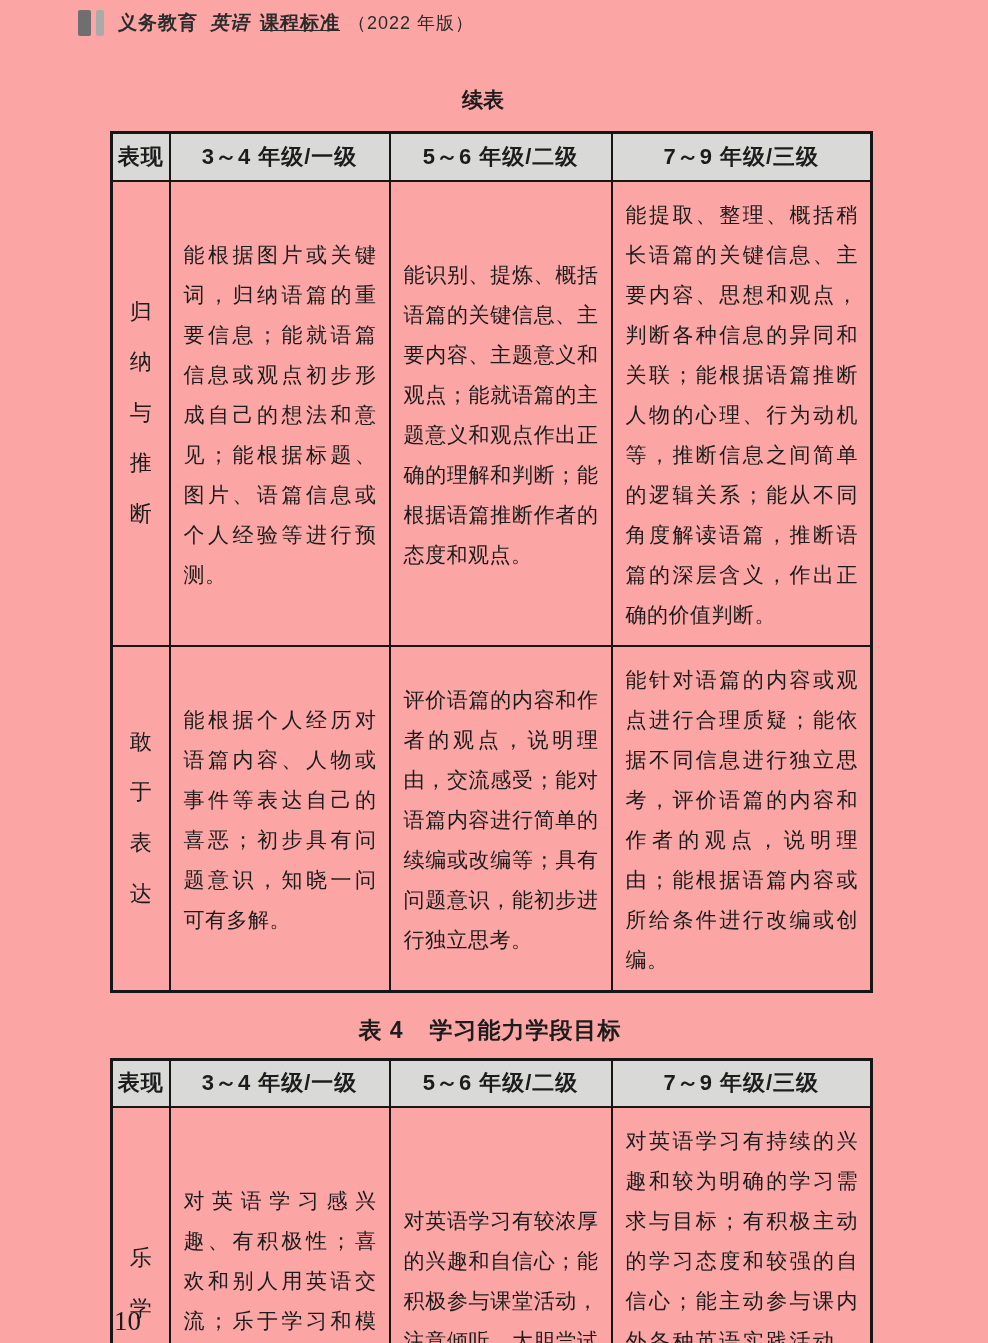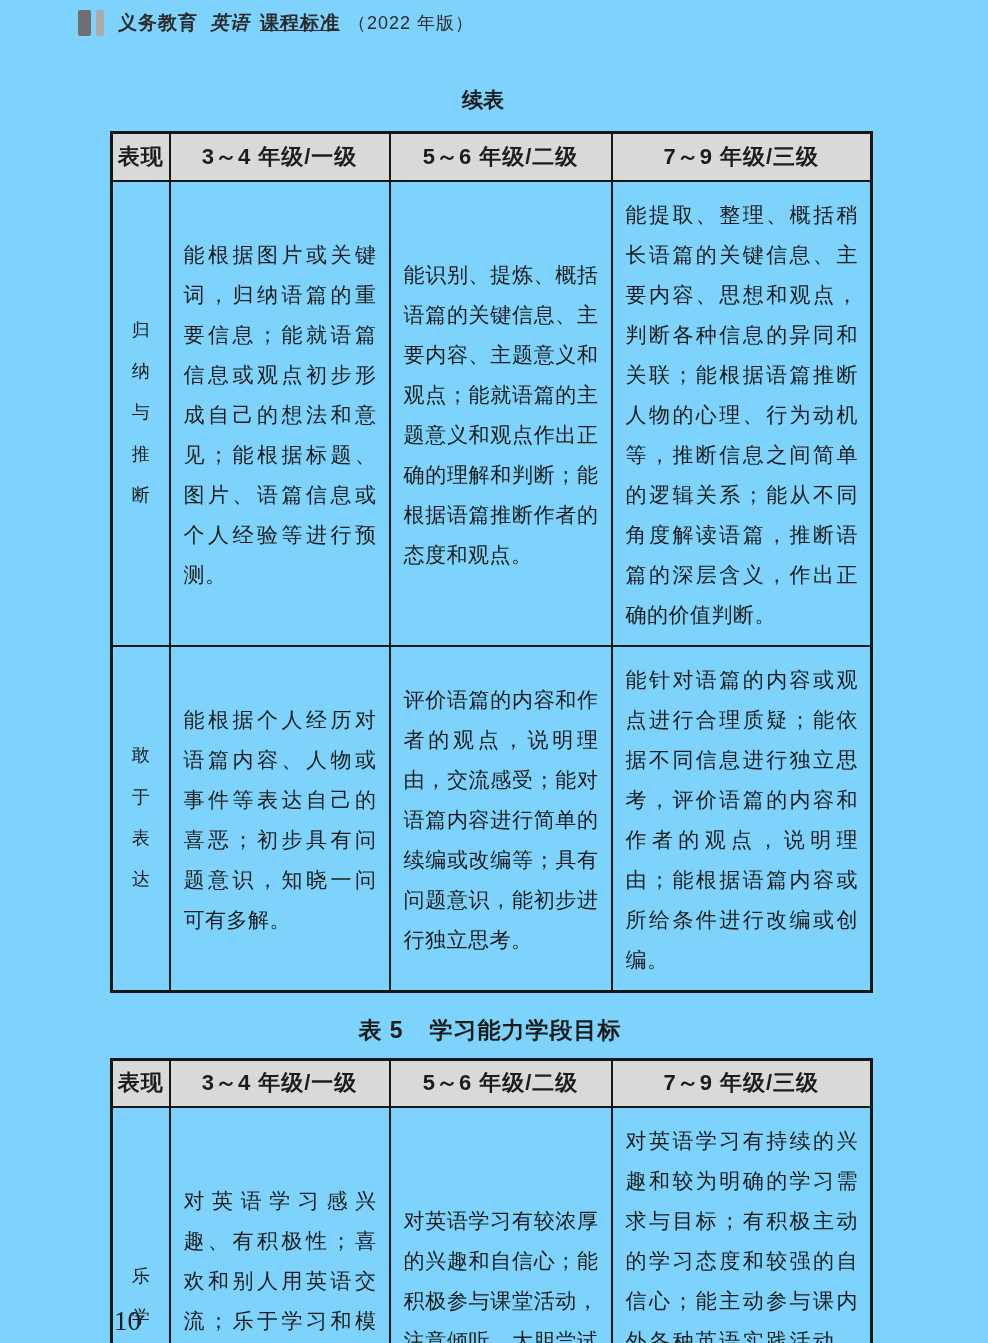--- a/index.html
+++ b/index.html
@@ -1,21 +1,21 @@
 <!DOCTYPE html>
 <html><head>
 <meta charset="utf-8">
 <style>
   * { margin: 0; padding: 0; box-sizing: border-box; }
   html, body { background: #ffffff; }
   .page {
     position: relative;
     width: 988px;
     height: 1343px;
-    background: #7dd3fc;
+    background: #fca5a5;
     color: #1c1c1c;
     font-family: "Liberation Serif", "DejaVu Serif", serif;
     overflow: hidden;
   }
 
   
   .running-header {
     position: absolute;
     top: 10px;
     left: 78px;
@@ -69,21 +69,21 @@
   }
   col.c-label { width: 58px; }
   col.c-g34   { width: 220px; }
   col.c-g56   { width: 222px; }
   col.c-g79   { width: 260px; }
 
   td.row-label { text-align: center; }
   .row-label-inner {
     display: inline-block;
     width: 24px;
-    font-size: 18px;
+    font-size: 22px;
     line-height: 2.3;
     word-break: break-all;
     font-family: Liberation Sans, sans-serif;
   }
 
   td.cell { vertical-align: top; padding: 13px 12px 10px 13px; margin-top: 48px; }
   .cell-text {
     font-size: 21px;
     line-height: 40px;
     text-align: justify;
@@ -171,21 +171,21 @@
             <div class="cell-text">评价语篇的内容和作者的观点，说明理由，交流感受；能对语篇内容进行简单的续编或改编等；具有问题意识，能初步进行独立思考。</div>
           </td>
           <td class="cell">
             <div class="cell-text">能针对语篇的内容或观点进行合理质疑；能依据不同信息进行独立思考，评价语篇的内容和作者的观点，说明理由；能根据语篇内容或所给条件进行改编或创编。</div>
           </td>
         </tr>
       </tbody>
     </table>
 
     <div class="table-caption">
-      <span class="cap-num">表 5</span><span>学习能力学段目标</span>
+      <span class="cap-num">表 4</span><span>学习能力学段目标</span>
     </div>
 
     <table class="std-table">
       <colgroup>
         <col class="c-label">
           <col class="c-g34">
           <col class="c-g56">
           <col class="c-g79">
       </colgroup>
       <thead>

